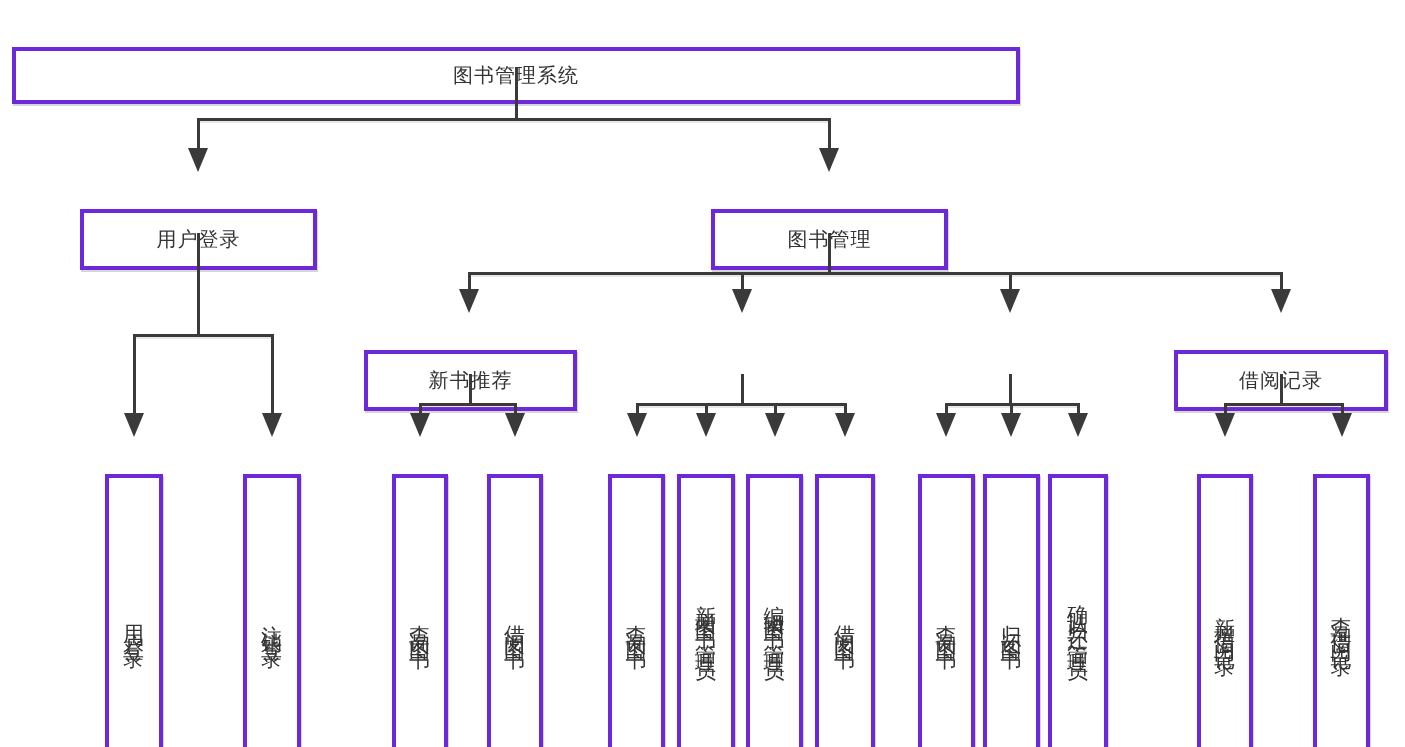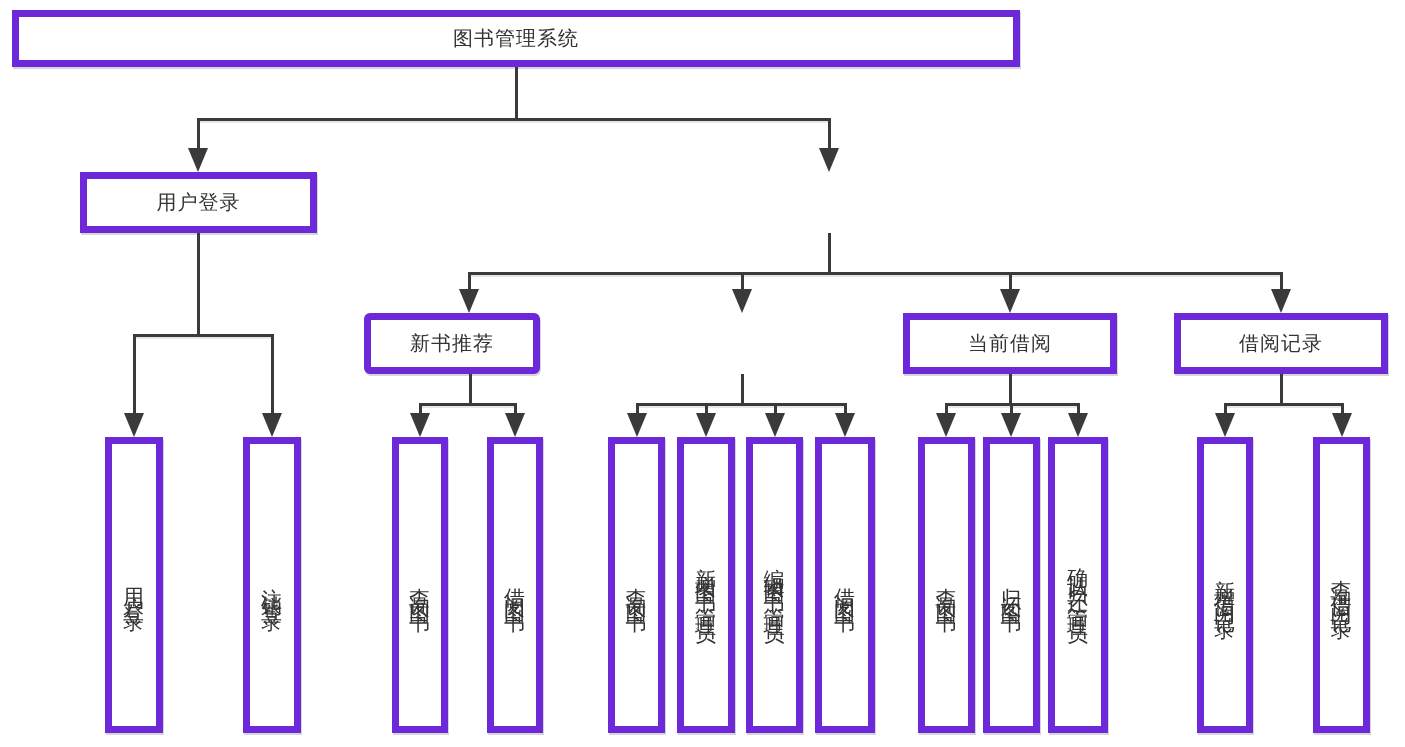--- a/index.html
+++ b/index.html
@@ -6,27 +6,28 @@
   .canvas{
     position:relative;
     width:1405px;height:747px;
     background:#ffffff;
     font-family:"Liberation Sans", sans-serif;
     overflow:hidden;
   }
   .node{
     position:absolute;
     box-sizing:border-box;
-    border:7px solid #6d28d9;
+    border:4px solid #6d28d9;
     background:#ffffff;
     color:#333333;
     display:flex;align-items:center;justify-content:center;
     font-size:20px;
     letter-spacing:1px;
     box-shadow:1px 2px 0 rgba(120,120,120,0.30);
+    margin-top:37px;
   }
   .vnode{
     writing-mode:vertical-rl;
     text-orientation:mixed;
     font-size:21px;
     line-height:1;
     letter-spacing:8px;
     padding-top:4px;
   }
   .vl{position:absolute;width:3px;background:#3a3a3a;}
@@ -56,41 +57,41 @@
   <div class="node" style="left:12px;top:10px;width:1008px;height:57px;">图书管理系统</div>
 
   <div class="vl" style="left:515px;top:67px;height:53px;"></div>
   <div class="hl" style="left:197px;top:118px;width:634px;"></div>
   <div class="vl" style="left:197px;top:118px;height:32px;"></div>
   <div class="arr" style="left:188px;top:148px;"></div>
   <div class="vl" style="left:828px;top:118px;height:32px;"></div>
   <div class="arr" style="left:819px;top:148px;"></div>
 
   <div class="node" style="left:80px;top:172px;width:237px;height:61px;">用户登录</div>
+  <div class="node" style="left:711px;top:172px;width:237px;height:61px;">图书管理</div>
 
   <div class="vl" style="left:197px;top:233px;height:103px;"></div>
   <div class="hl" style="left:133px;top:334px;width:141px;"></div>
   <div class="vl" style="left:133px;top:334px;height:80px;"></div>
   <div class="arr" style="left:124px;top:413px;"></div>
   <div class="vl" style="left:271px;top:334px;height:80px;"></div>
   <div class="arr" style="left:262px;top:413px;"></div>
 
   <div class="vl" style="left:828px;top:233px;height:42px;"></div>
   <div class="hl" style="left:468px;top:272px;width:815px;"></div>
   <div class="vl" style="left:468px;top:272px;height:20px;"></div>
   <div class="arr" style="left:459px;top:289px;"></div>
   <div class="vl" style="left:741px;top:272px;height:20px;"></div>
   <div class="arr" style="left:732px;top:289px;"></div>
   <div class="vl" style="left:1009px;top:272px;height:20px;"></div>
   <div class="arr" style="left:1000px;top:289px;"></div>
   <div class="vl" style="left:1280px;top:272px;height:20px;"></div>
   <div class="arr" style="left:1271px;top:289px;"></div>
 
-  <div class="node" style="left:364px;top:313px;width:176px;height:61px;border-radius:6px;">新书推荐</div>
-  <div class="node" style="left:903px;top:313px;width:214px;height:61px;">当前借阅</div>
+  <div class="node" style="left:364px;top:313px;width:213px;height:61px;">新书推荐</div>
   <div class="node" style="left:1174px;top:313px;width:214px;height:61px;">借阅记录</div>
 
   <div class="vl" style="left:469px;top:374px;height:32px;"></div>
   <div class="hl" style="left:419px;top:403px;width:98px;"></div>
   <div class="vl" style="left:419px;top:403px;height:14px;"></div>
   <div class="arr" style="left:410px;top:413px;"></div>
   <div class="vl" style="left:514px;top:403px;height:14px;"></div>
   <div class="arr" style="left:505px;top:413px;"></div>
 
   <div class="vl" style="left:741px;top:374px;height:32px;"></div>

